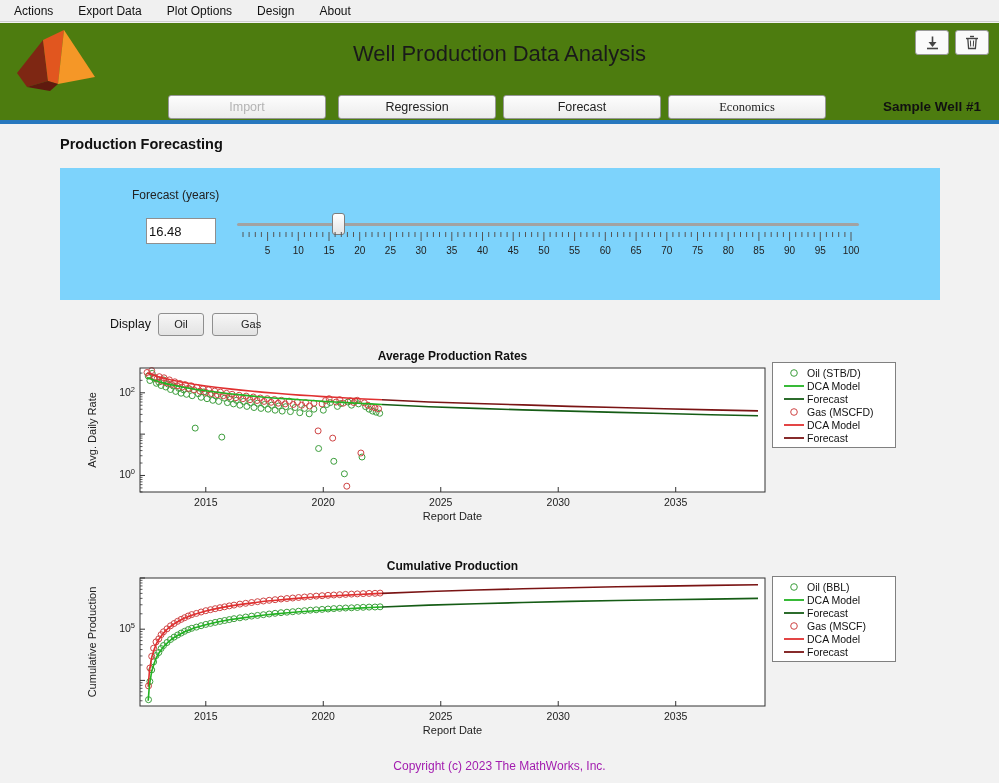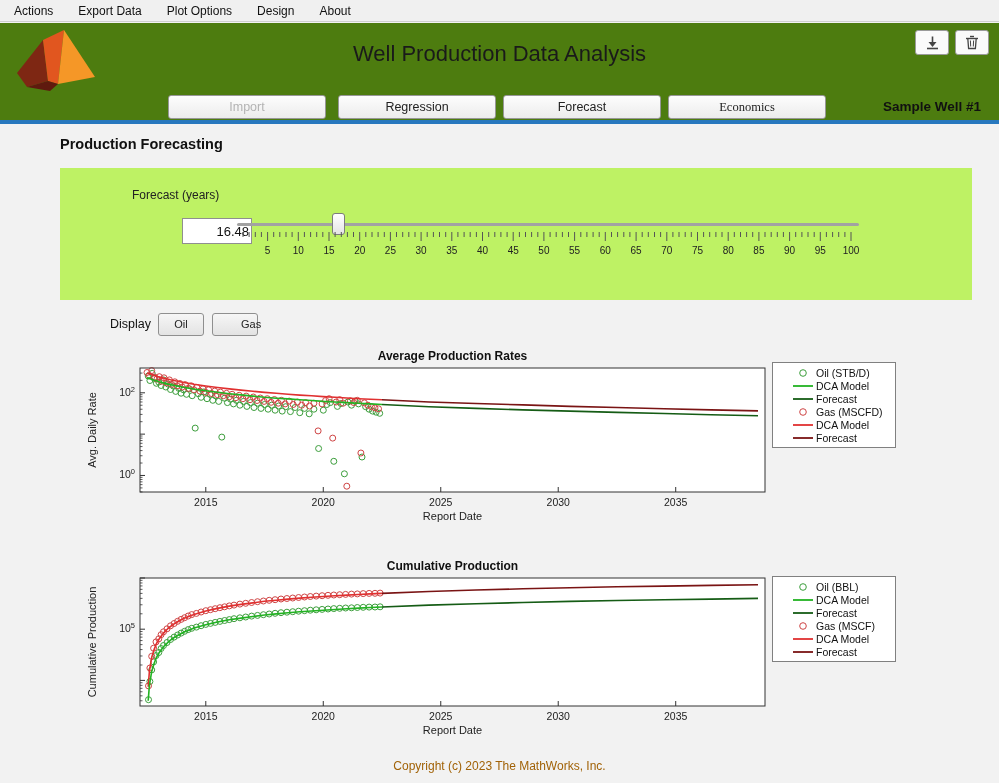--- a/index.html
+++ b/index.html
@@ -21,51 +21,51 @@
   .tab-btn{position:absolute;top:72px;width:158px;height:24px;border:1px solid #979797;border-radius:3px;background:linear-gradient(#fdfdfd,#ececec);font-size:12.5px;color:#222;text-align:center;line-height:22px;box-sizing:border-box;}
   #tab-import{left:168px;color:#b3b3b3;}
   #tab-regression{left:338px;}
   #tab-forecast{left:503px;}
   #tab-economics{left:668px;font-family:Liberation Serif, serif;}
   .well-label{position:absolute;right:18px;top:76px;font-weight:bold;font-size:13.5px;color:#111;}
 
   .section-title{position:absolute;left:60px;top:136px;font-weight:bold;font-size:14.5px;color:#111;}
 
   
-  .panel{position:absolute;left:60px;top:168px;width:880px;height:132px;background:#bef264;padding-left:32px;}
+  .panel{position:absolute;left:60px;top:168px;width:880px;height:132px;background:#7dd3fc;}
   .panel-label{position:absolute;left:72px;top:20px;font-size:12px;color:#222;}
-  .value-box{position:absolute;left:86px;top:50px;width:70px;height:26px;border:1px solid #8f8f8f;background:#fff;text-align:right;font-size:13px;color:#111;box-sizing:border-box;font-family:"Liberation Sans",sans-serif;margin-left:36px;}
+  .value-box{position:absolute;left:86px;top:50px;width:70px;height:26px;border:1px solid #8f8f8f;background:#fff;text-align:left;font-size:13px;color:#111;box-sizing:border-box;font-family:"Liberation Sans",sans-serif;}
   .slider{position:absolute;left:177px;top:42px;width:622px;height:58px;}
   .slider-track{position:absolute;left:0;top:13px;width:100%;height:3px;background:#a2a2a2;border-radius:2px;}
   .slider-thumb{position:absolute;top:3px;width:13px;height:22px;background:linear-gradient(#ffffff,#e4e4e4);border:1px solid #7d7d7d;border-radius:3px;box-sizing:border-box;}
   .slider-ticks{position:absolute;left:0;top:20px;}
 
   
   .display-label{position:absolute;left:110px;top:317px;font-size:12.5px;color:#111;}
   .toggle-btn{position:absolute;top:313px;width:46px;height:23px;border:1px solid #8f8f8f;border-radius:3px;background:linear-gradient(#f6f6f6,#e3e3e3);font-size:11px;color:#222;text-align:center;line-height:21px;box-sizing:border-box;}
   #btn-oil{left:158px;}
   #btn-gas{left:212px;padding-left:28px;}
 
   
   .chart-svg{position:absolute;}
   #chart-rates{left:80px;top:346px;}
   #chart-cum{left:80px;top:556px;}
   svg text{font-family:"Liberation Sans",sans-serif;}
   .tick{font-size:10.5px;fill:#222;}
   .axlabel{font-size:11px;fill:#222;}
   .ctitle{font-size:12px;font-weight:bold;fill:#111;}
 
-  .legend{position:absolute;width:124px;background:#fff;border:1px solid #808080;padding:3px 13px;box-sizing:border-box;}
+  .legend{position:absolute;width:124px;background:#fff;border:1px solid #808080;padding:3px 4px;box-sizing:border-box;}
   #legend-rates{left:772px;top:362px;}
   #legend-cum{left:772px;top:576px;}
   .legend-row{display:flex;align-items:center;height:13px;padding:0 4px;}
   .legend-sample{width:26px;flex:0 0 26px;}
   .legend-label{font-size:10.5px;color:#111;white-space:nowrap;}
 
-  .footer{position:absolute;bottom:10px;left:0;width:100%;text-align:center;color:#a16207;font-size:12px;}
+  .footer{position:absolute;bottom:10px;left:0;width:100%;text-align:center;color:#a21caf;font-size:12px;}
 </style>
 </head>
 <body>
 
 <div class="menu-bar">
   <span class="menu-item">Actions</span>
   <span class="menu-item">Export Data</span>
   <span class="menu-item">Plot Options</span>
   <span class="menu-item">Design</span>
   <span class="menu-item">About</span>

